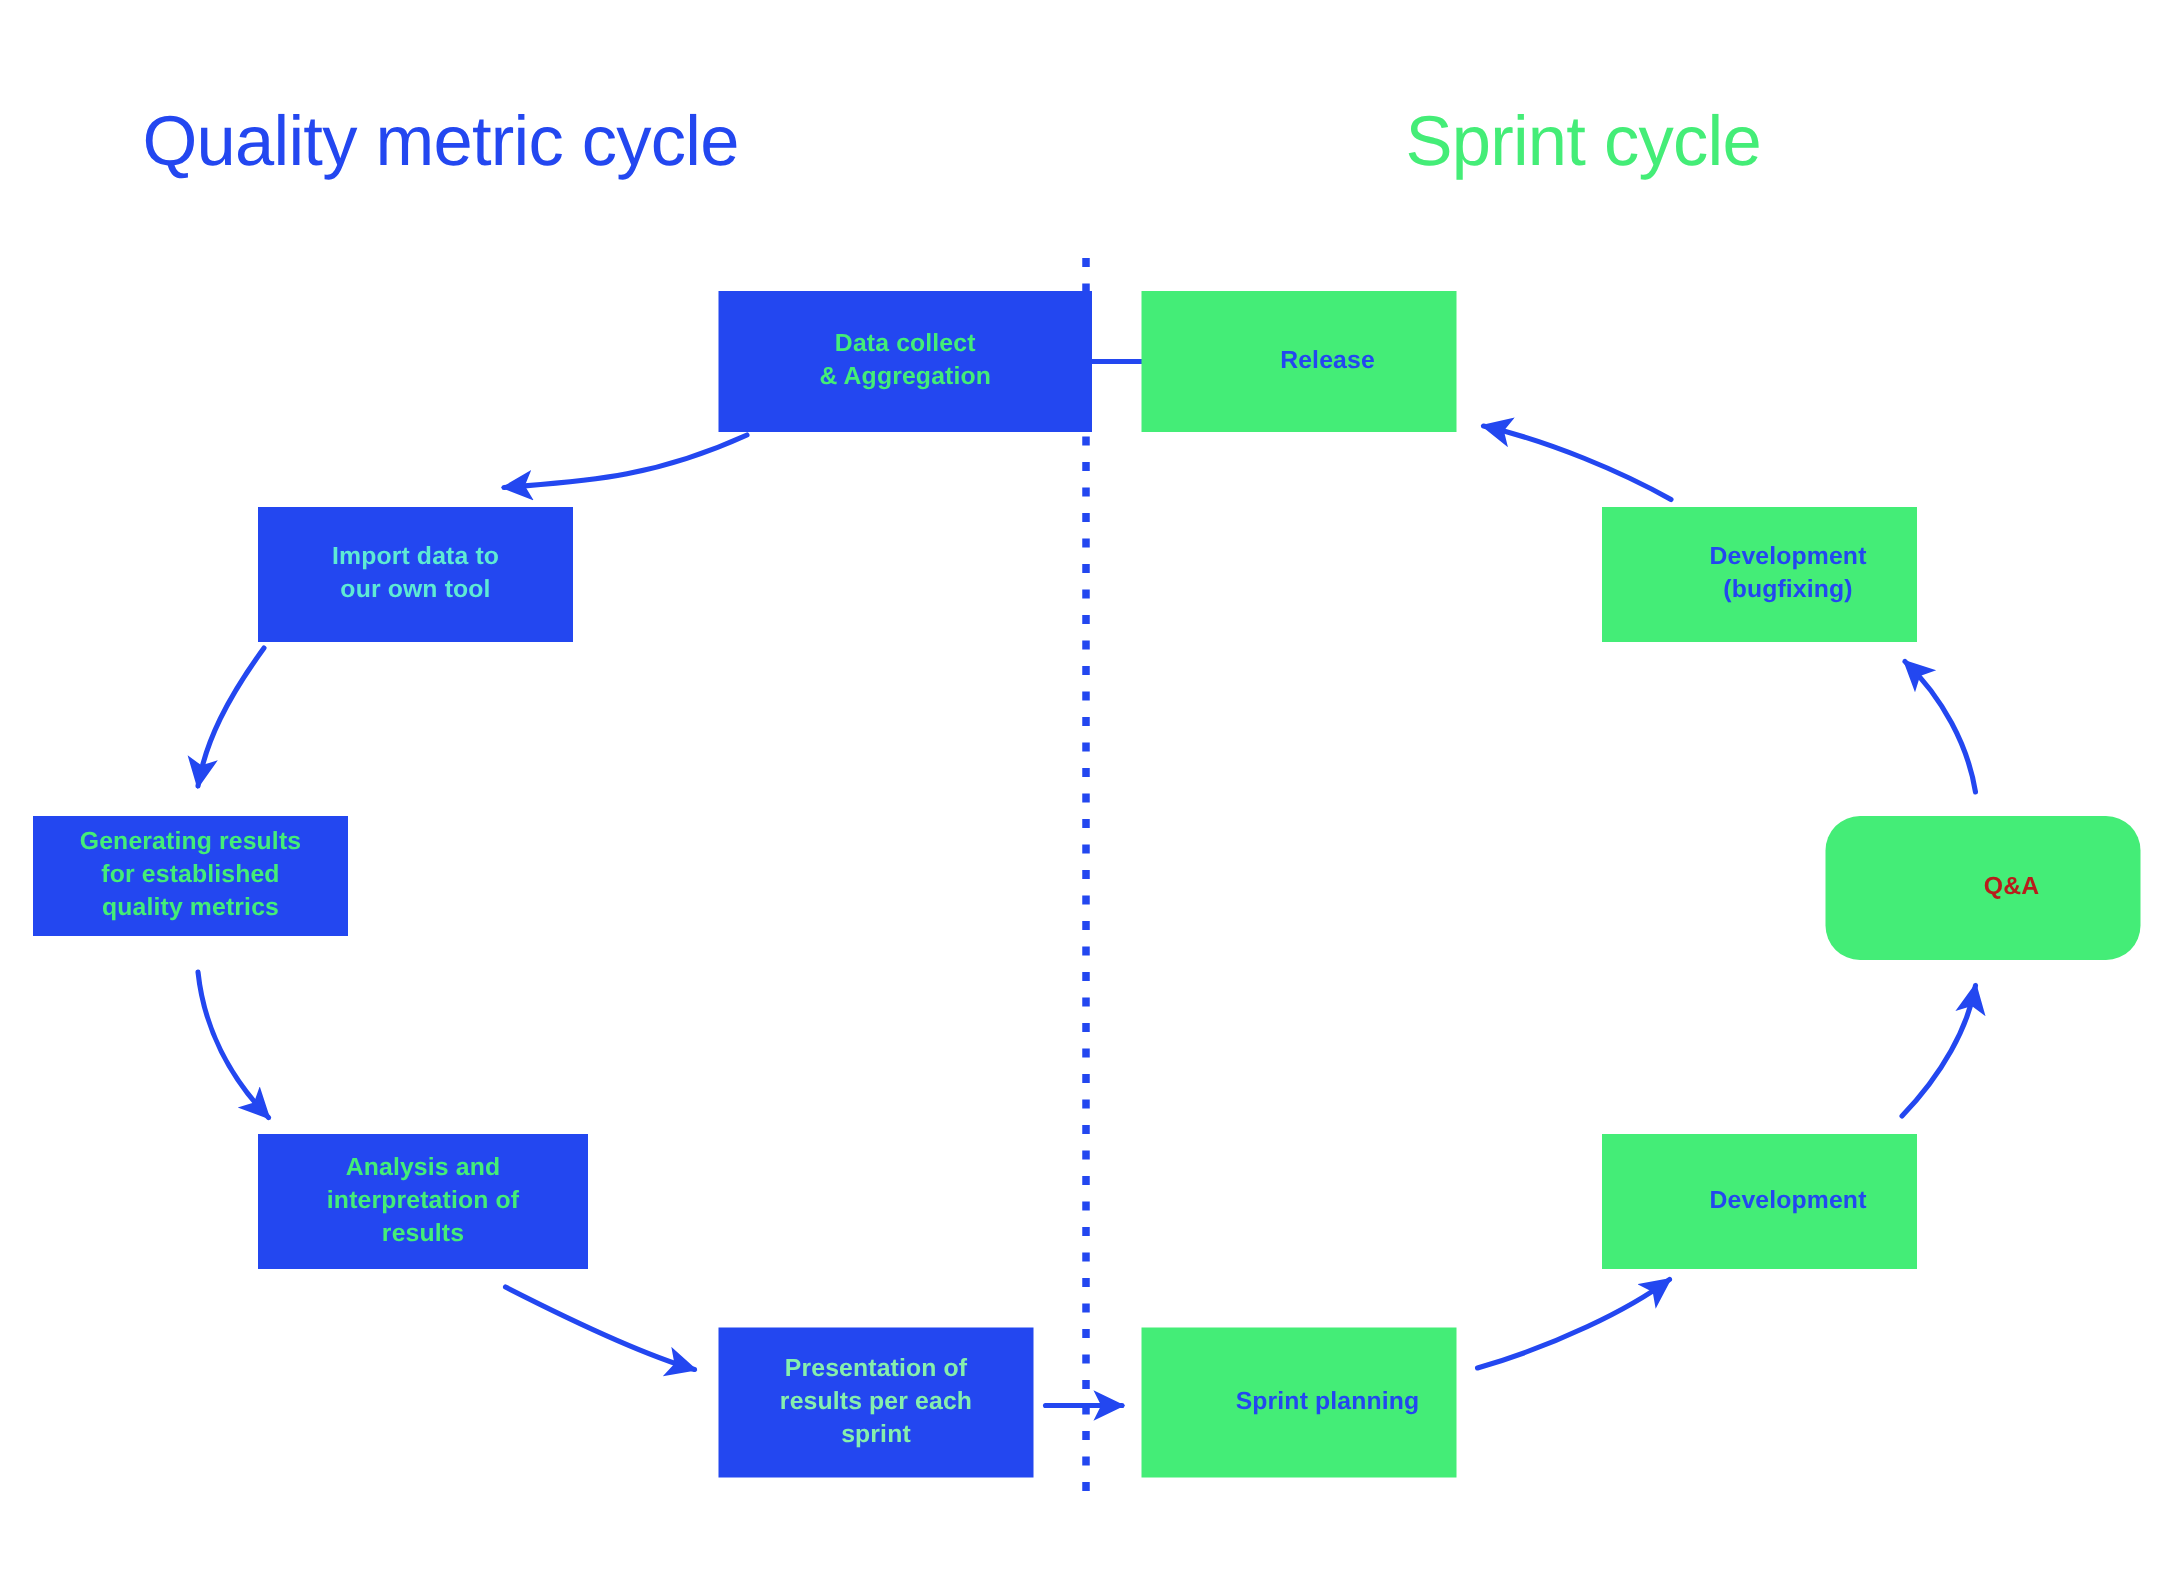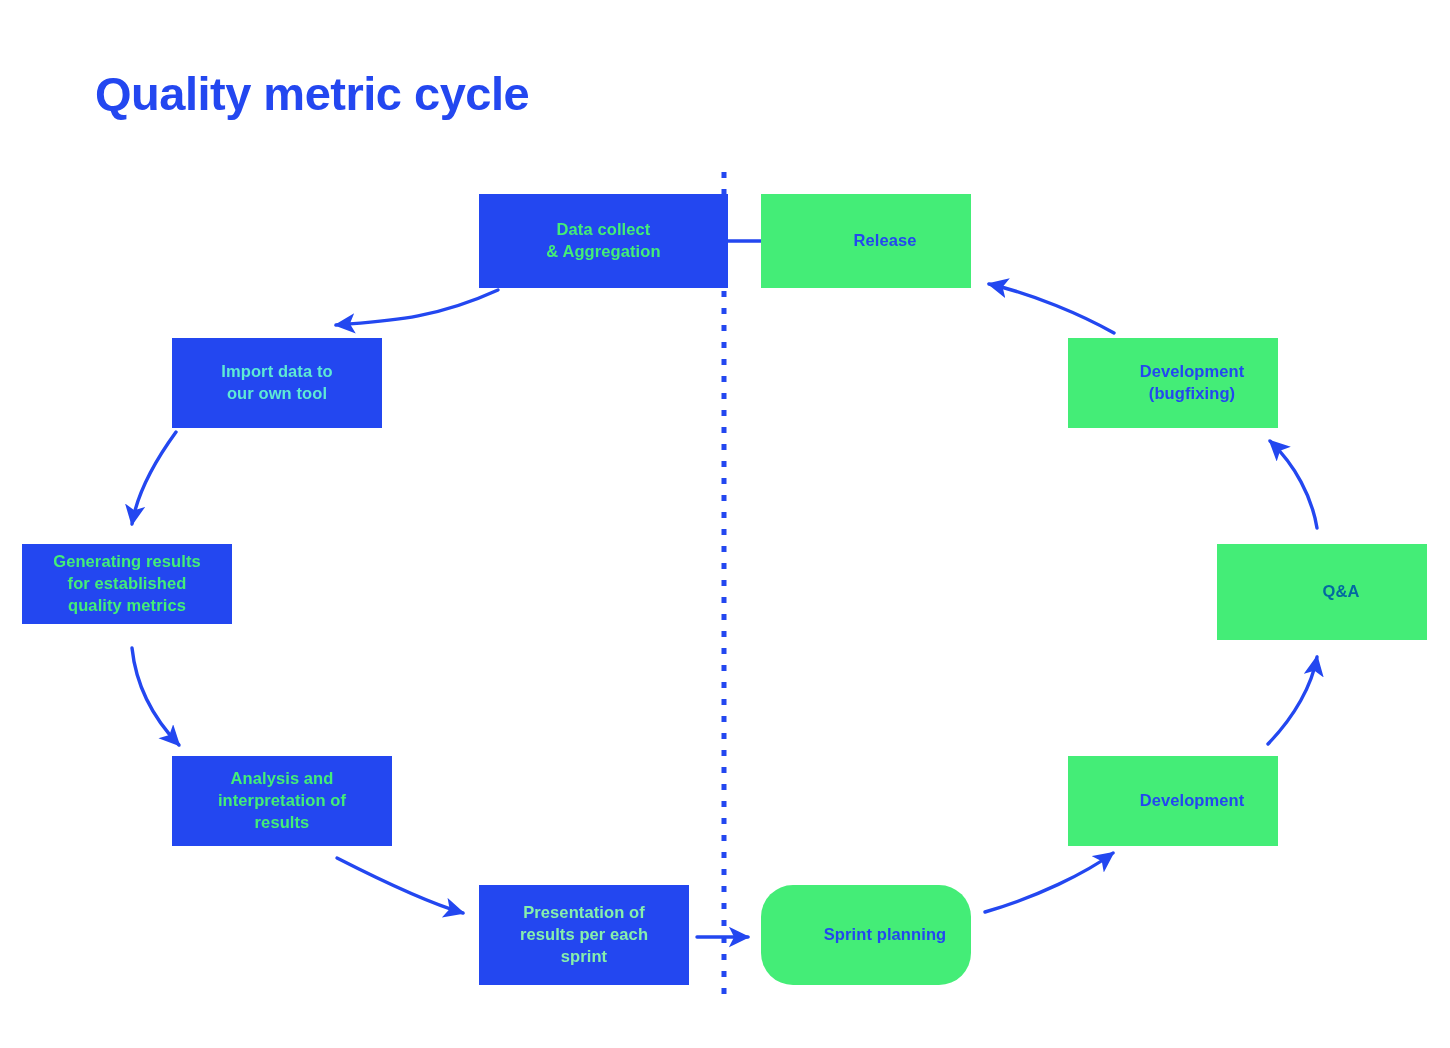--- a/index.html
+++ b/index.html
@@ -13,21 +13,21 @@
   }
   #stage {
     position: relative;
     width: 1450px;
     height: 1048px;
     background: #ffffff;
     overflow: hidden;
   }
   .title {
     position: absolute;
-    font-weight: bold;
+    font-weight: normal;
     font-size: 47px;
     letter-spacing: -0.5px;
     white-space: nowrap;
     line-height: 1;
   }
   #title-left  { left: 95px;  top: 70px; color: #2347f0; }
   #title-right { left: 937px; top: 70px; color: #44ed77; }
 
   .node {
     position: absolute;
@@ -61,20 +61,21 @@
     pointer-events: none;
   }
 </style>
 </head>
 <body>
 
 <div id="stage" style="width: 1450px; height: 1048px; background: rgb(255, 255, 255);">
 
   <div class="title" id="title-left">Quality metric cycle</div>
 
+  <div class="title" id="title-right">Sprint cycle</div>
 
   <svg id="divider-line" viewBox="0 0 1450 1048" width="1450" height="1048">
     <line id="divider-path" x1="724" y1="172" x2="724" y2="1000" stroke="#2347f0" stroke-width="5" stroke-dasharray="6 11" stroke-linecap="butt"></line>
   </svg>
 
   <svg id="arrow-layer" viewBox="0 0 1450 1048" width="1450" height="1048">
     <defs>
       <marker id="arrowhead" markerWidth="7" markerHeight="7" refX="5.6" refY="3" orient="auto" markerUnits="strokeWidth">
         <path d="M 0 0 L 6.2 3 L 0 6 L 1.5 3 Z" fill="#2347f0"></path>
       </marker>
@@ -105,18 +106,18 @@
 interpretation of
 results</div>
       <div class="node blue" style="left: 479px; top: 885px; width: 210px; height: 100px; background: rgb(35, 71, 240); color: #86efac;">Presentation of
 results per each
 sprint</div>
     </div>
   <div id="nodes-right">
       <div class="node green" style="left: 761px; top: 194px; width: 210px; height: 94px; background: rgb(68, 237, 119); color: rgb(35, 71, 240);">Release</div>
       <div class="node green" style="left: 1068px; top: 338px; width: 210px; height: 90px; background: rgb(68, 237, 119); color: rgb(35, 71, 240);">Development
 (bugfixing)</div>
-      <div class="node green" style="left: 1217px; top: 544px; width: 210px; height: 96px; background: rgb(68, 237, 119); color: #0369a1;">Q&amp;A</div>
+      <div class="node green" style="left: 1217px; top: 544px; width: 210px; height: 96px; background: rgb(68, 237, 119); color: #b91c1c; border-radius: 23px;">Q&amp;A</div>
       <div class="node green" style="left: 1068px; top: 756px; width: 210px; height: 90px; background: rgb(68, 237, 119); color: rgb(35, 71, 240);">Development</div>
-      <div class="node green" style="left: 761px; top: 885px; width: 210px; height: 100px; background: rgb(68, 237, 119); color: rgb(35, 71, 240); border-radius: 32px;">Sprint planning</div>
+      <div class="node green" style="left: 761px; top: 885px; width: 210px; height: 100px; background: rgb(68, 237, 119); color: rgb(35, 71, 240);">Sprint planning</div>
     </div>
 
 </div>
 
 </body></html>

